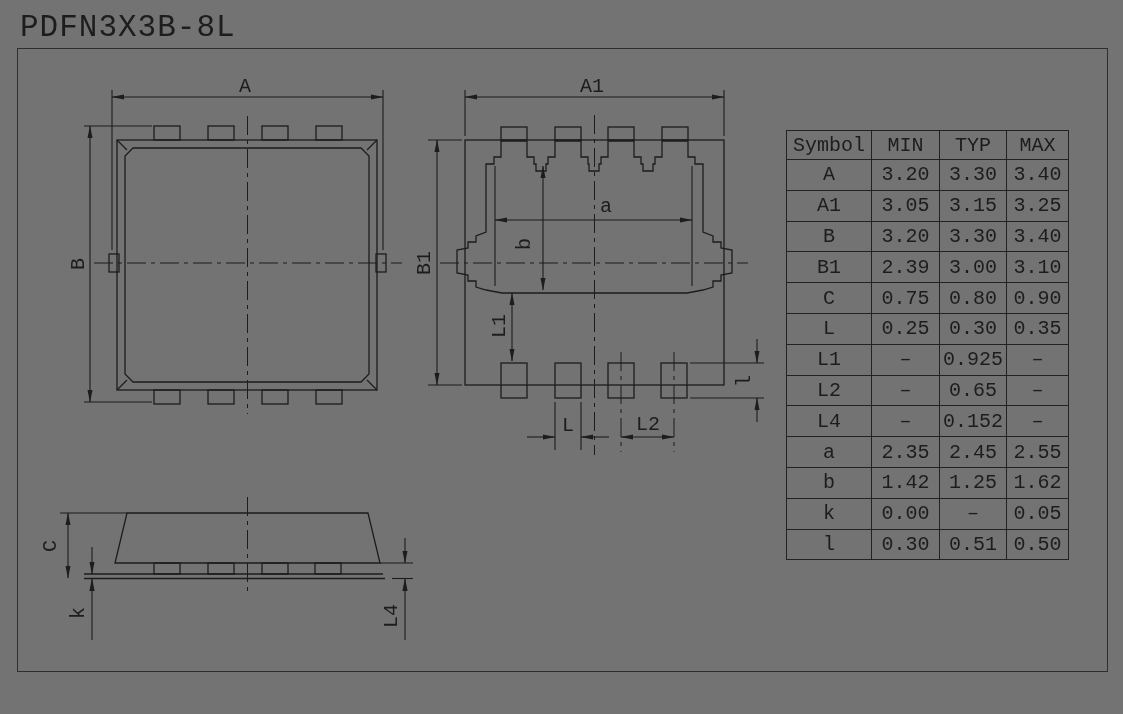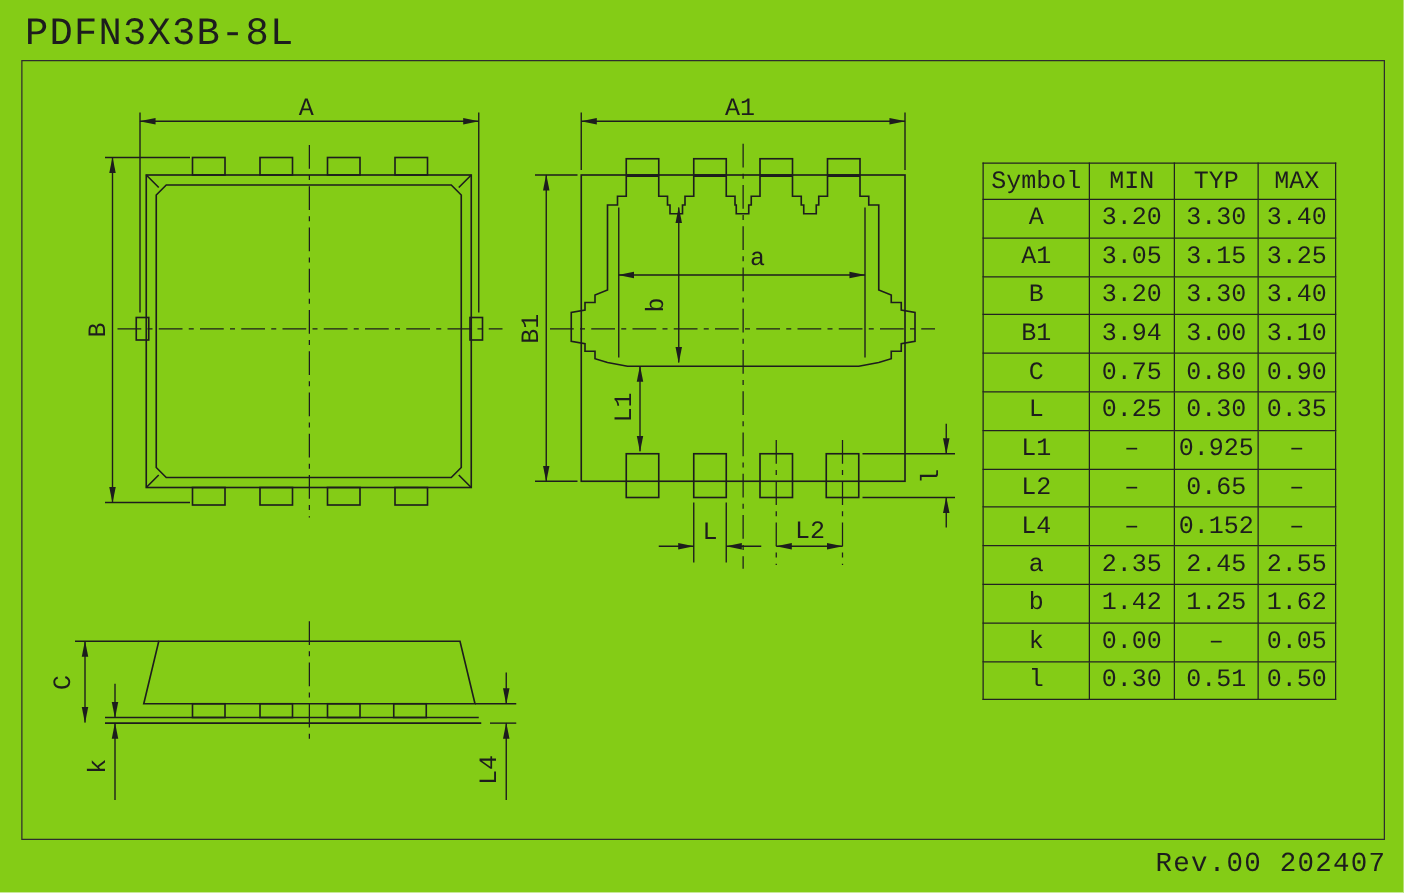--- a/index.html
+++ b/index.html
@@ -1,16 +1,16 @@
 <!DOCTYPE html>
 <html><head>
 <meta charset="utf-8">
 <style>
   html,body{margin:0;padding:0;background:#fff;}
-  .sheet{position:relative;width:1123px;height:714px;background:#84cc16;
+  .sheet{position:relative;width:1123px;height:714px;background:#737373;
          font-family:"Liberation Mono","DejaVu Sans Mono",monospace;color:#1d1d1d;overflow:hidden;}
   .frame{position:absolute;left:17px;top:48px;width:1089px;height:622px;border:1.6px solid #2e2e2e;}
   .title{position:absolute;left:20px;top:10px;font-size:31px;letter-spacing:1px;font-weight:400;}
   .unit{position:absolute;right:14px;top:12px;font-size:27px;letter-spacing:1px;}
   .rev{position:absolute;right:14px;top:679px;font-size:22px;letter-spacing:1px;}
   svg{position:absolute;left:0;top:0;}
   svg .ln{stroke:#1d1d1d;stroke-width:1.3;fill:none;}
   svg .dim{stroke:#1d1d1d;stroke-width:1.1;fill:none;}
   svg .cl{stroke:#1d1d1d;stroke-width:1;fill:none;stroke-dasharray:19 5 4 5;}
   svg text{font-family:"Liberation Mono","DejaVu Sans Mono",monospace;fill:#1d1d1d;font-size:20px;}
@@ -27,21 +27,20 @@
   table.dims .hdr2 th{height:28px;margin-left:12px;}
   col.c-sym{width:85px;} col.c-min{width:68px;} col.c-typ{width:67px;} col.c-max{width:62px;}
 </style>
 </head>
 <body>
 
 <div class="sheet">
 
   <div class="title">PDFN3X3B-8L</div>
   <div class="frame"></div>
-  <div class="rev">Rev.00 202407</div>
 
   <svg width="1123" height="714" viewBox="0 0 1123 714">
     <defs>
       <marker id="arr" viewBox="0 0 12 6" markerWidth="13" markerHeight="6.5" refX="11.5" refY="3" orient="auto-start-reverse" markerUnits="userSpaceOnUse">
         <path d="M0,0.6 L12,3 L0,5.4 Z" fill="#1d1d1d"></path>
       </marker>
     </defs>
 
     <g>
       <rect class="ln" x="117" y="140" width="260" height="250"></rect>
@@ -221,21 +220,21 @@
           <td>3.25</td>
         </tr>
       <tr>
           <td>B</td>
           <td>3.20</td>
           <td>3.30</td>
           <td>3.40</td>
         </tr>
       <tr>
           <td>B1</td>
-          <td>3.94</td>
+          <td>2.39</td>
           <td>3.00</td>
           <td>3.10</td>
         </tr>
       <tr>
           <td>C</td>
           <td>0.75</td>
           <td>0.80</td>
           <td>0.90</td>
         </tr>
       <tr>

